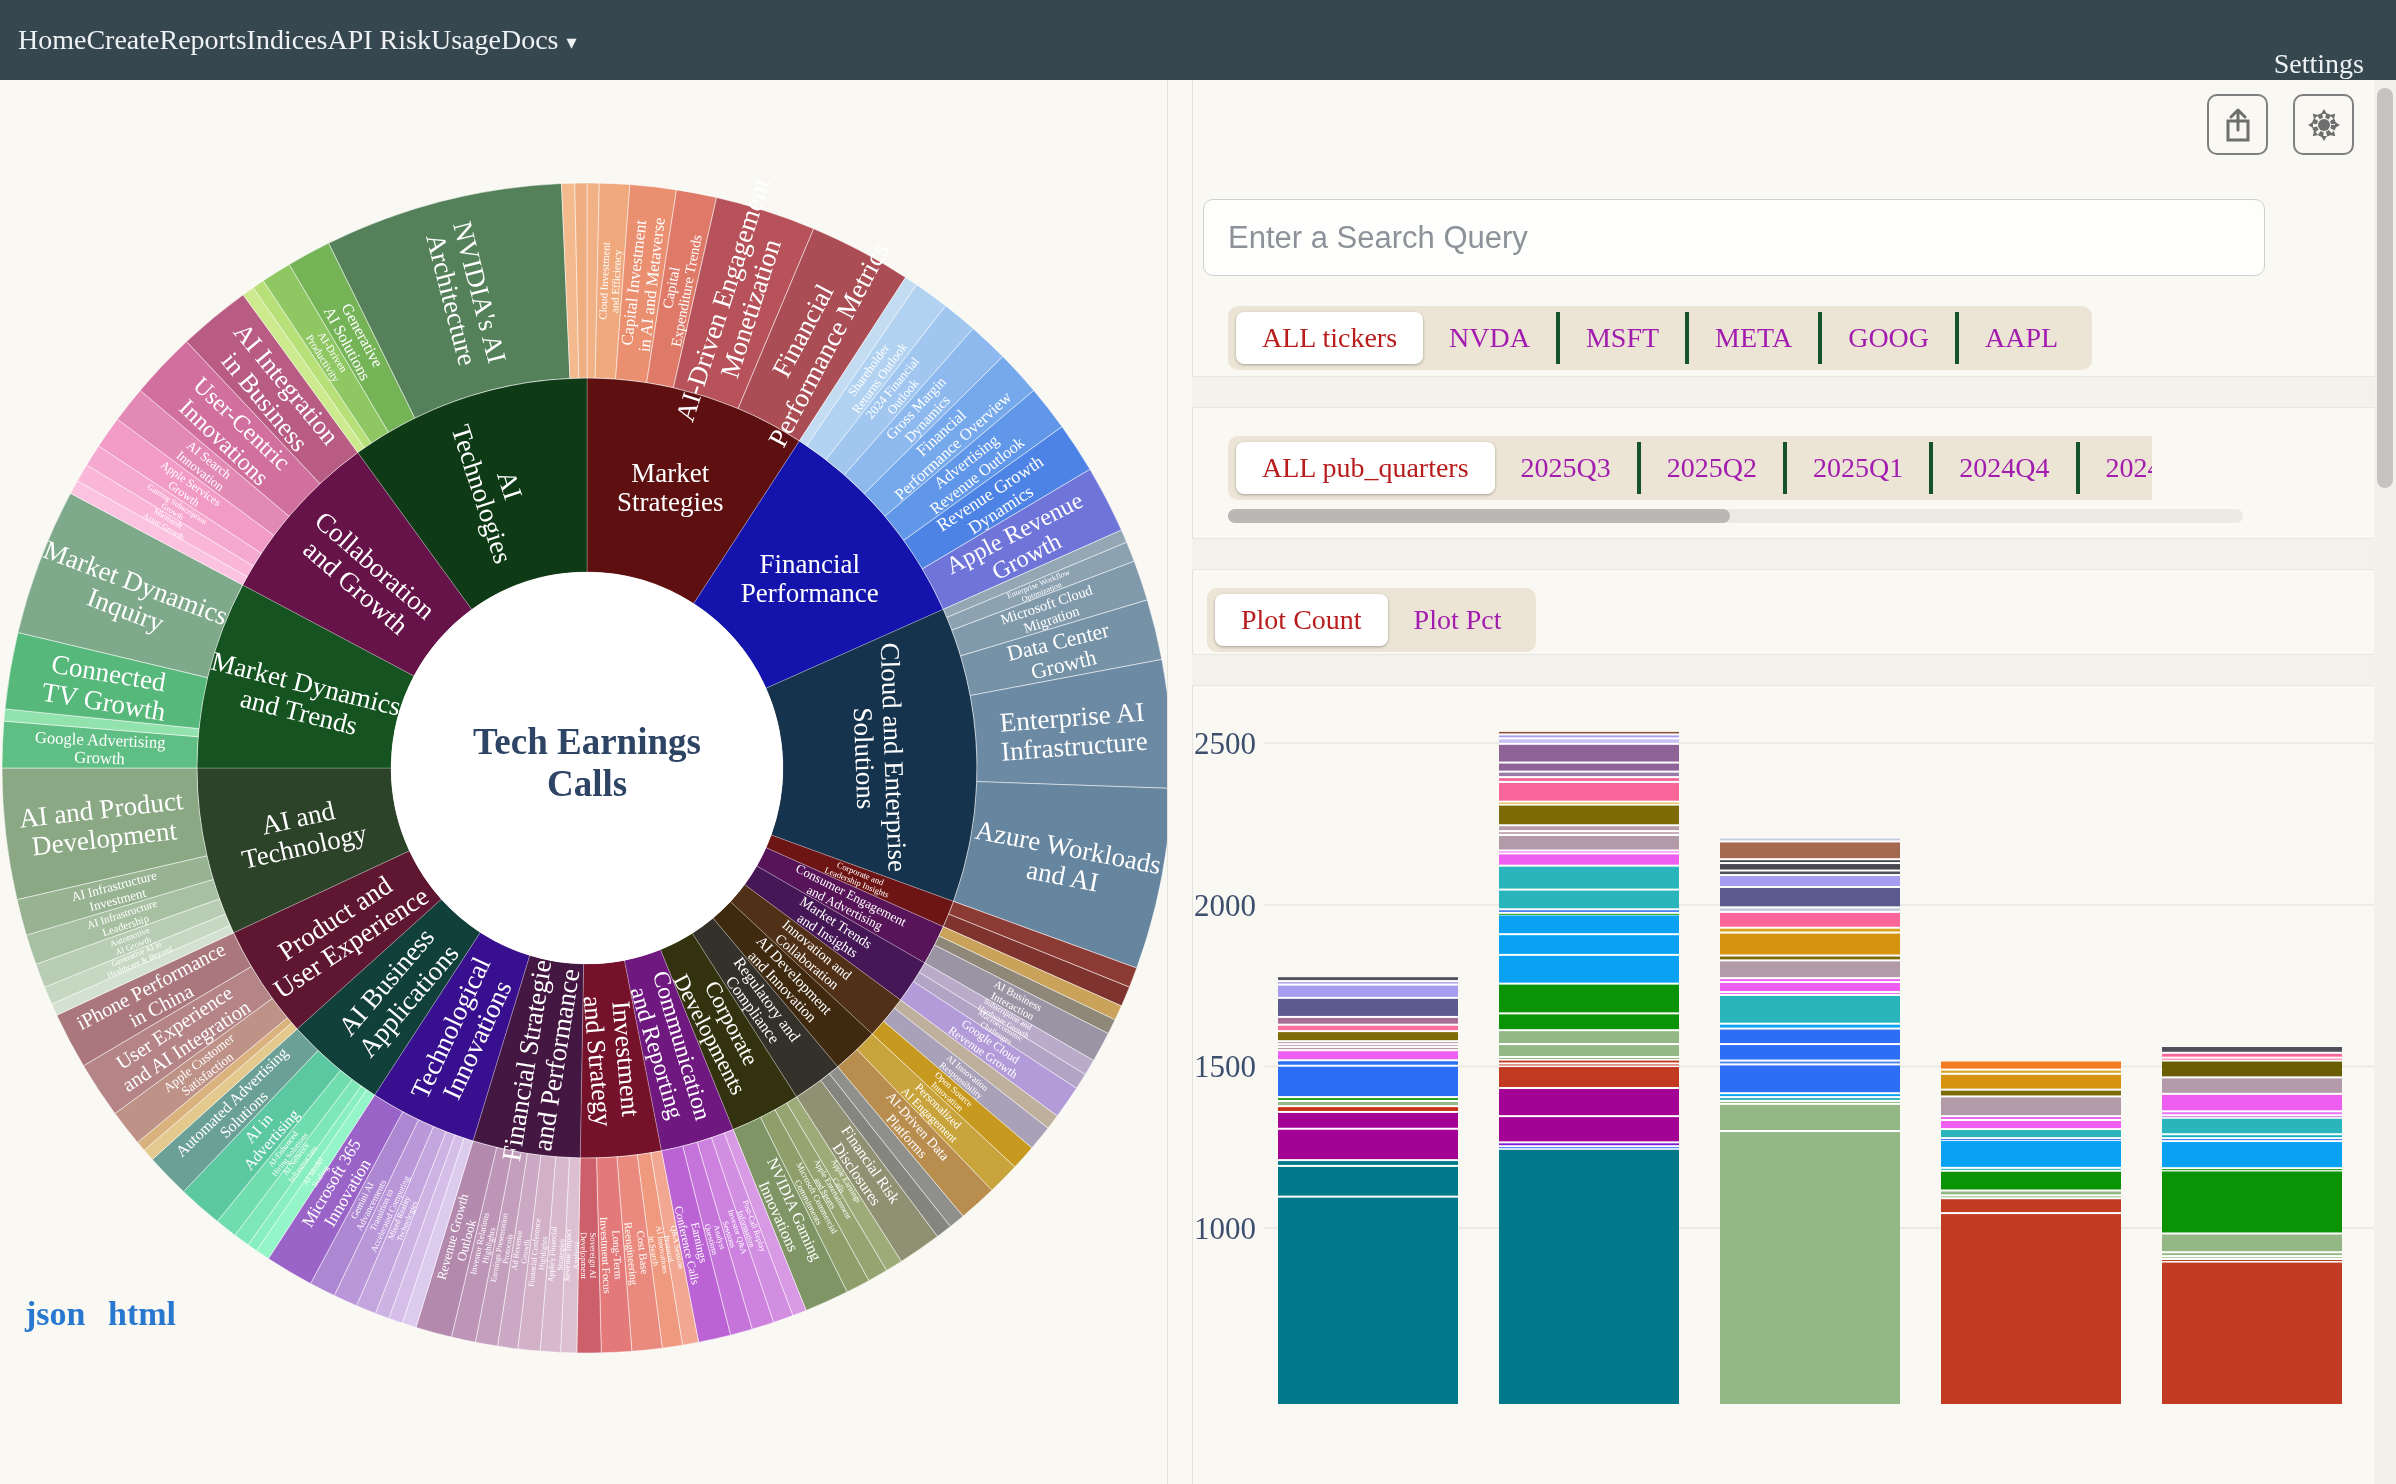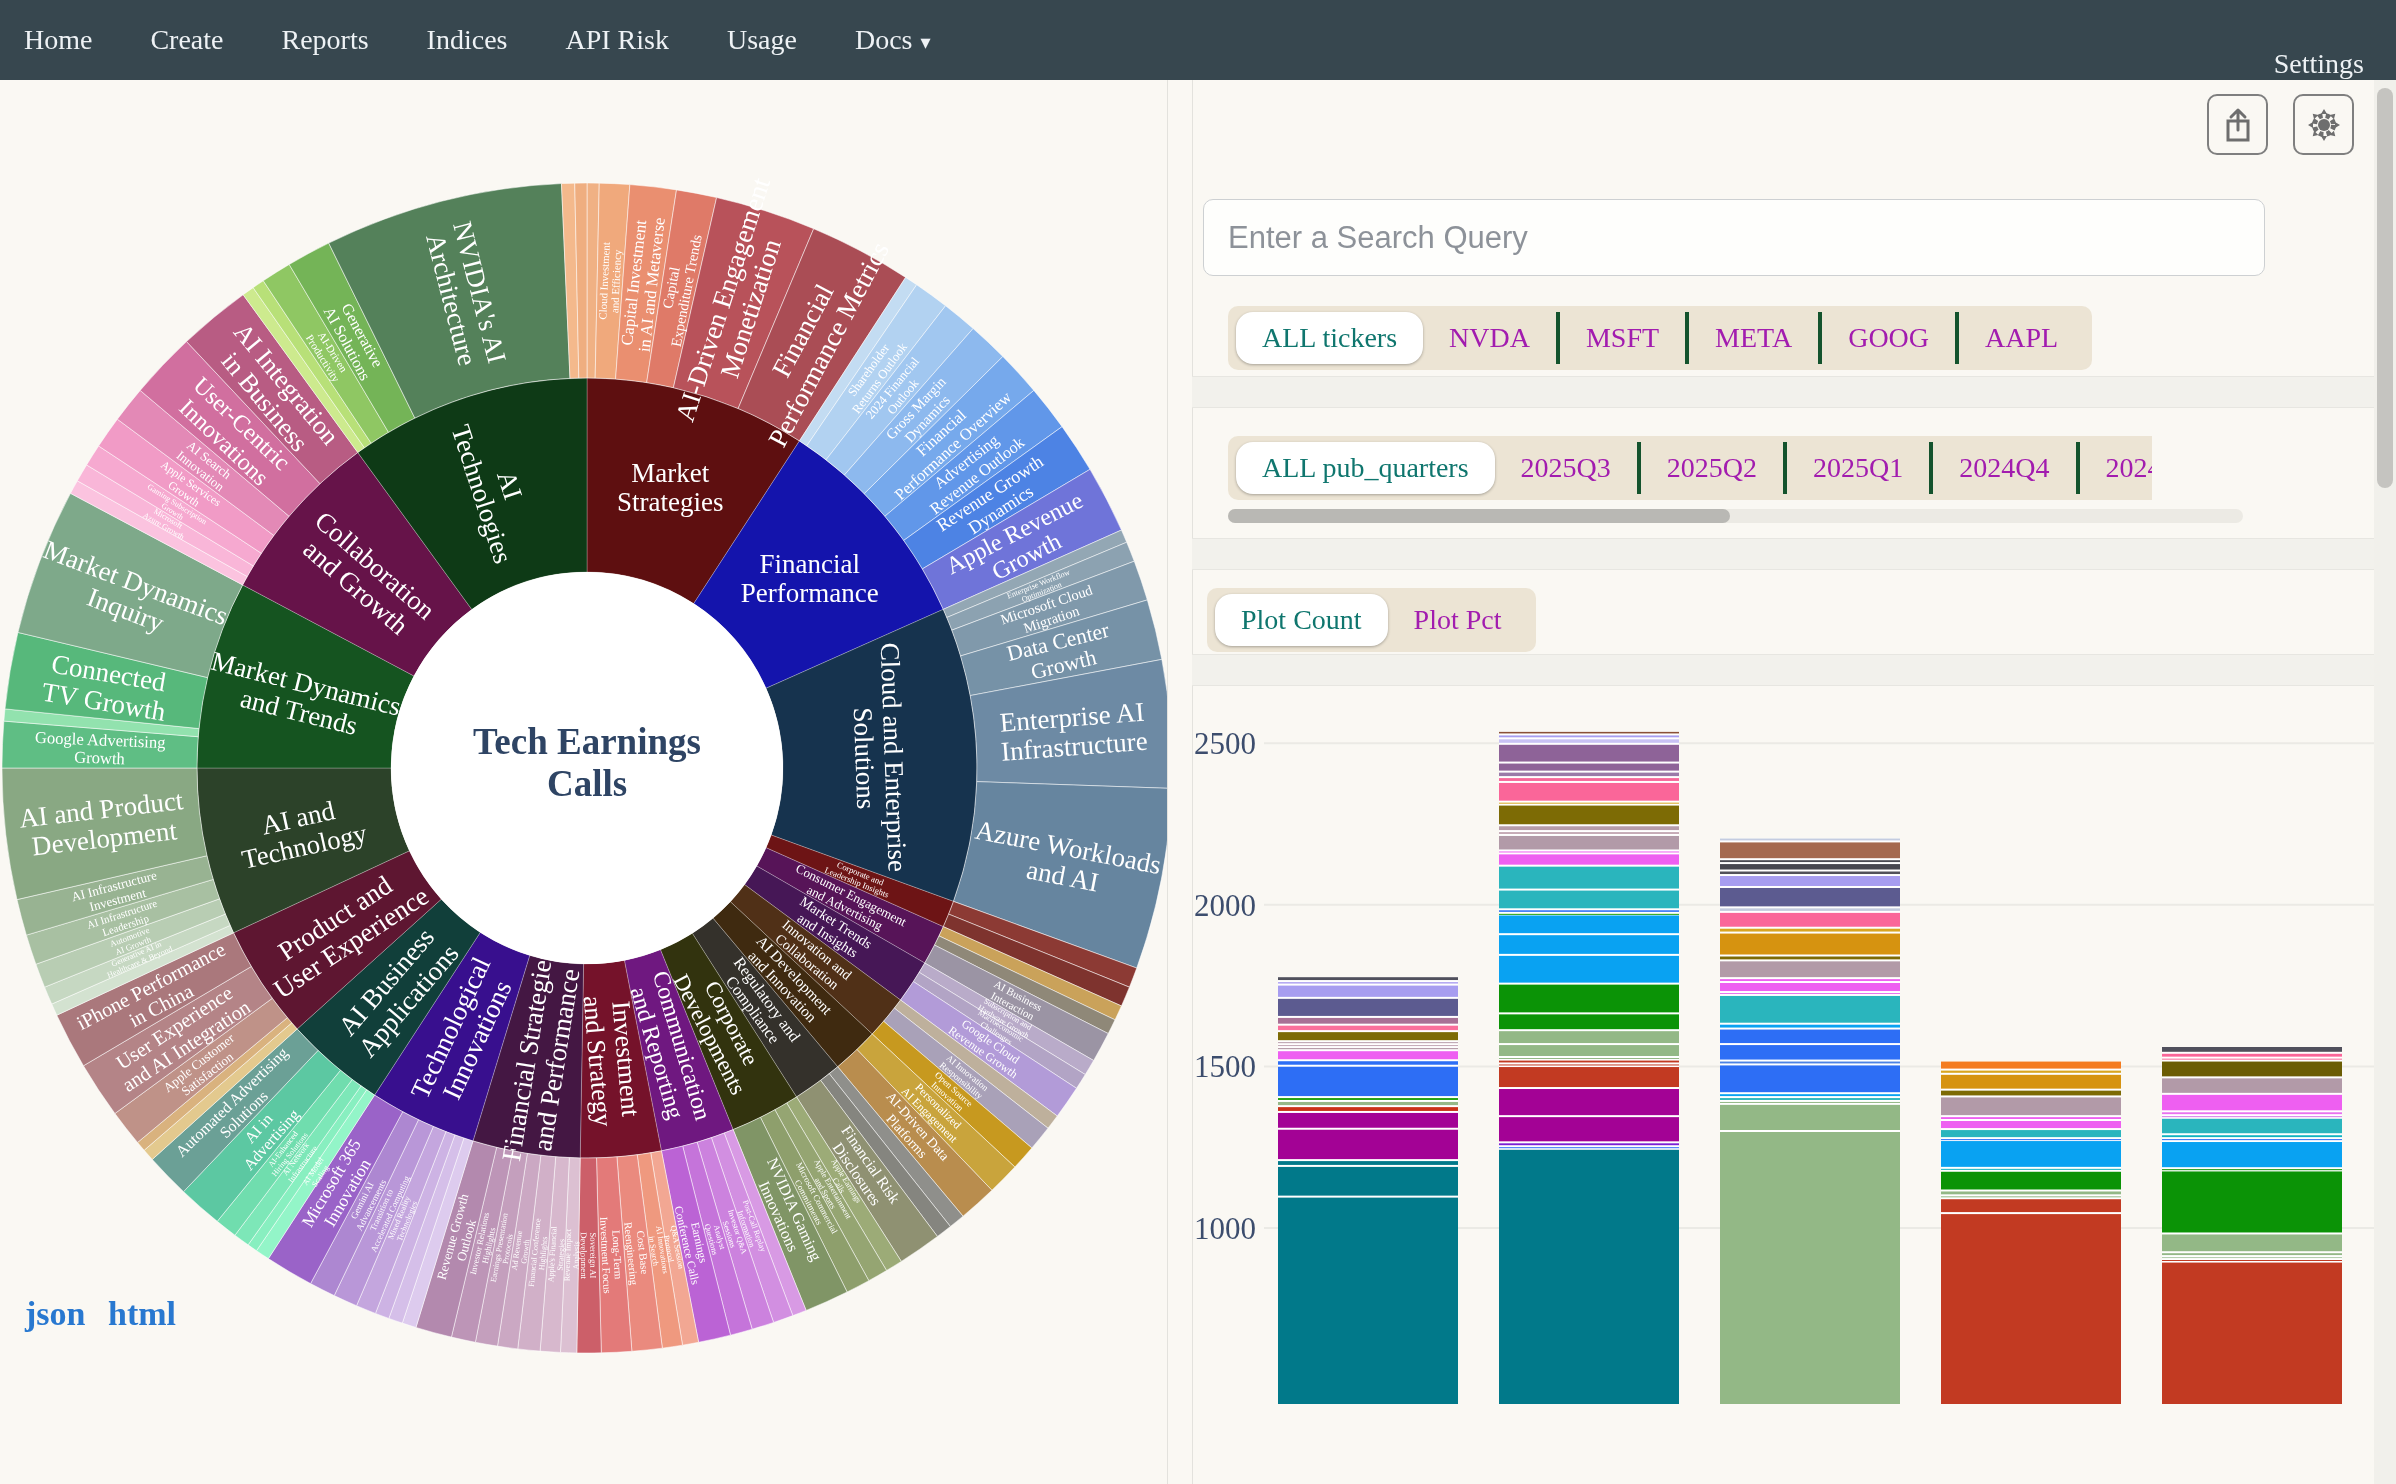--- a/index.html
+++ b/index.html
@@ -1,35 +1,35 @@
 <!DOCTYPE html>
 <html><head>
 <meta charset="utf-8">
 <style>
   html,body{margin:0;padding:0;}
   body{width:2396px;height:1484px;overflow:hidden;background:#faf8f3;font-family:"Liberation Serif",serif;position:relative;}
   
   .topnav{position:absolute;left:0;top:0;width:2396px;height:80px;background:#37474f;display:flex;align-items:center;}
-  .nav-items{display:flex;align-items:flex-end;gap:58px;padding-left:24px;}
+  .nav-items{display:flex;align-items:flex-end;padding-left:18px;}
   .nav-item{color:#eef2f5;font-size:28px;cursor:pointer;white-space:nowrap;}
   .nav-item .caret{font-size:20px;margin-left:8px;}
   .nav-right{position:absolute;right:32px;top:0;height:80px;display:flex;align-items:flex-end;}
   
   .left-panel{position:absolute;left:0;top:80px;width:1167px;height:1404px;border-right:1px solid #e3e2dd;}
   .right-panel{position:absolute;left:1192px;top:80px;width:1182px;height:1404px;border-left:1px solid #e3e2dd;}
   
   .icon-btn{position:absolute;width:57px;height:57px;border:2px solid #7f7f7f;border-radius:10px;background:transparent;display:flex;align-items:center;justify-content:center;cursor:pointer;}
   
   .search-input{position:absolute;left:1203px;top:199px;width:1062px;height:77px;box-sizing:border-box;border:1.5px solid #cdd0d2;border-radius:10px;background:#fefefc;font-family:"Liberation Sans",sans-serif;font-size:31px;color:#333;padding:13px 24px;outline:none;}
   .search-input::placeholder{color:#8d9299;}
   
   .seg-group{position:absolute;background:#ece4d4;border-radius:10px;padding:6px 8px;display:flex;align-items:stretch;width:max-content;}
   .seg-item{font-size:28px;color:#a21caf;padding:10px 26px;display:flex;align-items:center;white-space:nowrap;cursor:pointer;}
   .seg-item.divider{border-left:4px solid #14532d;}
-  .seg-item.selected{background:#ffffff;border-radius:17px;color:#0f766e;box-shadow:0 1px 3px rgba(0,0,0,.3);}
+  .seg-item.selected{background:#ffffff;border-radius:8px;color:#b91c1c;box-shadow:0 1px 3px rgba(0,0,0,.3);}
   .clip-wrap{position:absolute;overflow:hidden;}
   .clip-wrap .seg-group{position:static;}
   
   .band{position:absolute;left:1192px;width:1182px;height:30px;background:#f2f1ec;border-top:1px solid #e7e6e1;border-bottom:1px solid #e7e6e1;}
   
   .hscroll-track{position:absolute;left:1228px;top:509px;width:1015px;height:14px;background:#eceae4;border-radius:7px;}
   .hscroll-thumb{position:absolute;left:0;top:0;width:502px;height:14px;background:#b9b8b4;border-radius:7px;cursor:pointer;}
   
   .vscroll-track{position:absolute;left:2374px;top:80px;width:22px;height:1404px;background:#f1f0eb;}
   .vscroll-thumb{position:absolute;left:2377px;top:88px;width:16px;height:400px;background:#c5c4c0;border-radius:8px;cursor:pointer;}

